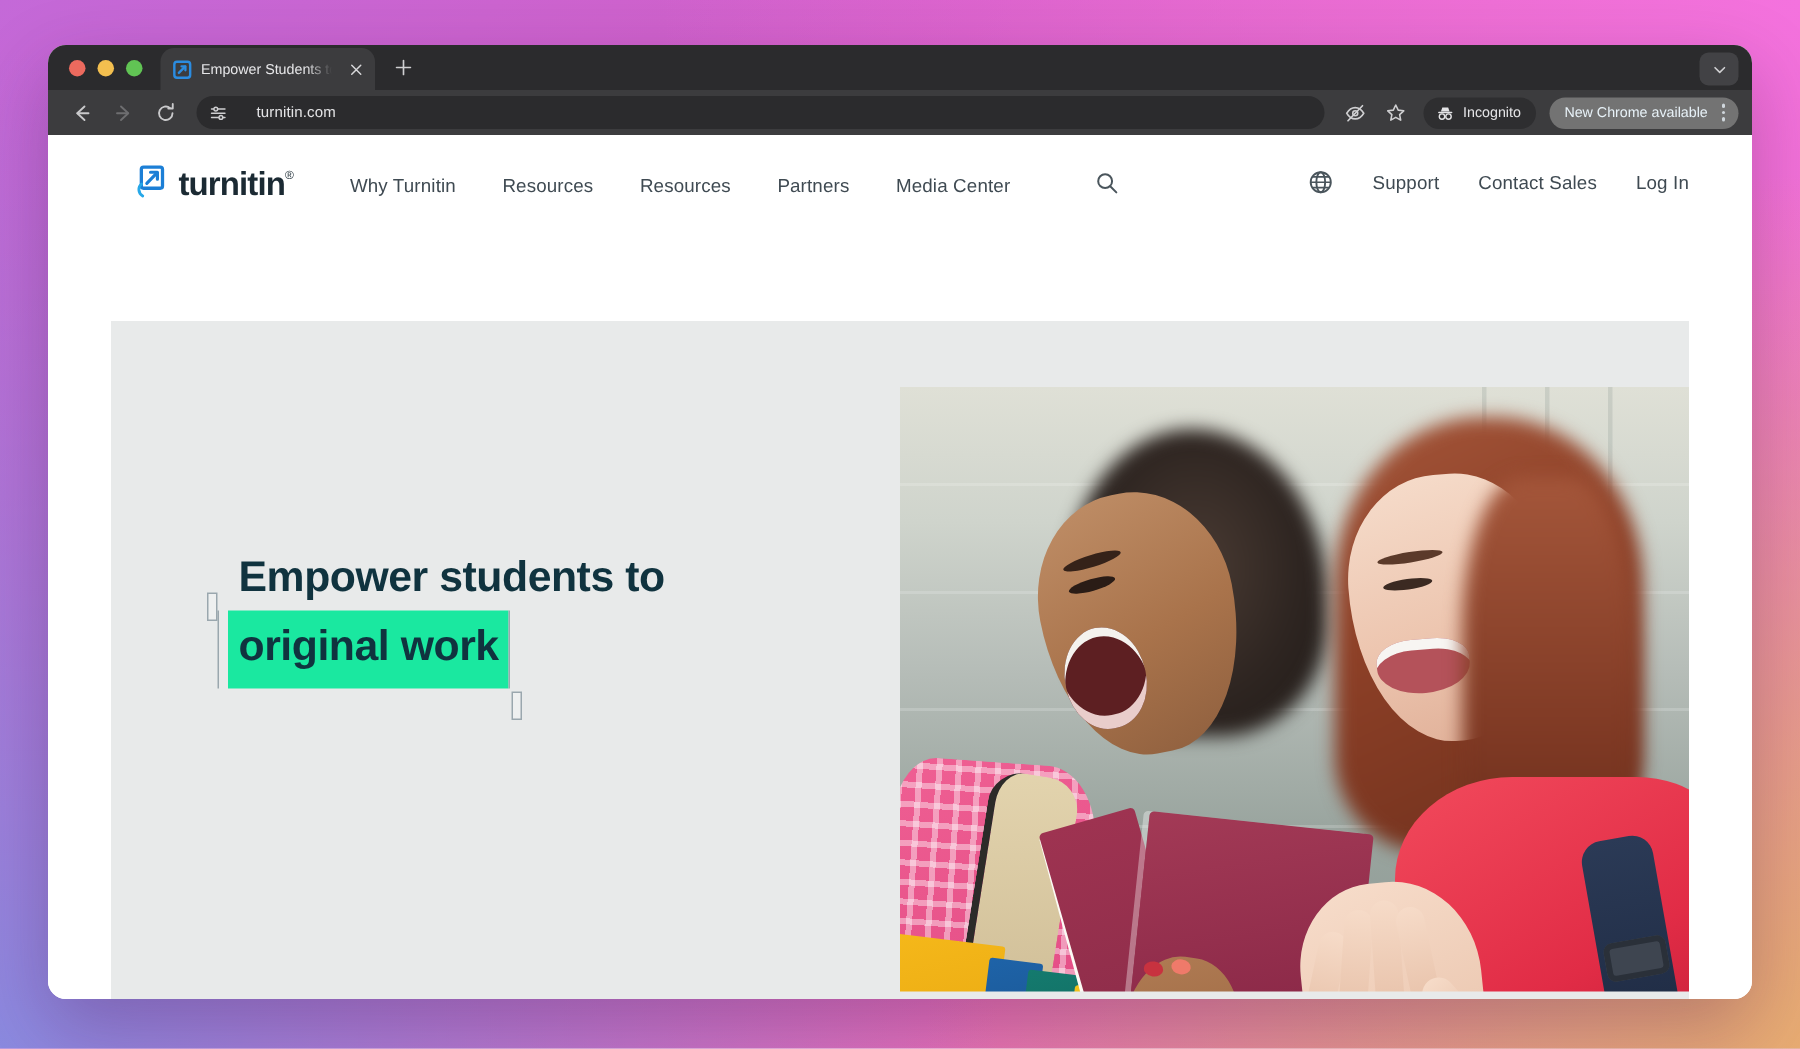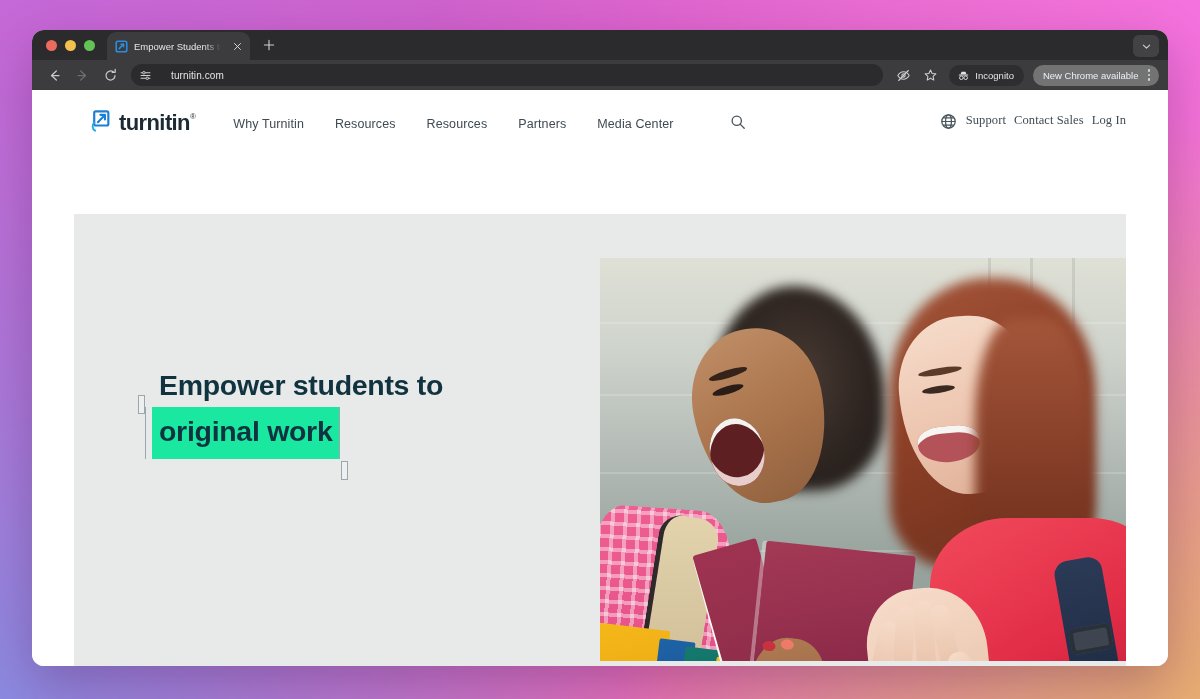--- a/index.html
+++ b/index.html
@@ -122,21 +122,21 @@
   .logo { display:flex; align-items:flex-start; gap:7px; margin-right:38px; }
   .logo-mark { width:22px; height:24px; flex:none; }
   .logo-word {
     font-size:22px; font-weight:700; color:#1b2a33;
     letter-spacing:-0.6px; line-height:1; position:relative; top:2px;
   }
   .logo-word sup { font-size:8px; font-weight:400; vertical-align:super; top:-2px; position:relative; }
   .navlinks { display:flex; align-items:flex-end; gap:31px; }
   .navlink { font-size:12.5px; color:#3f4a52; letter-spacing:.1px; white-space:nowrap; }
   .nav-search { margin-left:24px; width:18px; height:18px; display:flex; align-items:center; justify-content:center; }
-  .nav-right { margin-left:auto; display:flex; gap:8px;font-family:Liberation Serif, serif; }
+  .nav-right { margin-left:auto; display:flex; align-items:center; gap:26px; }
   .globe { width:18px;height:18px;display:flex;align-items:center;justify-content:center; }
 
   
   .hero {
     position:absolute; left:42px; right:42px; top:124px; bottom:0;
     background:#e8eaea;
     display:flex;
   }
   .hero-text {
     width:526px; flex:none;

